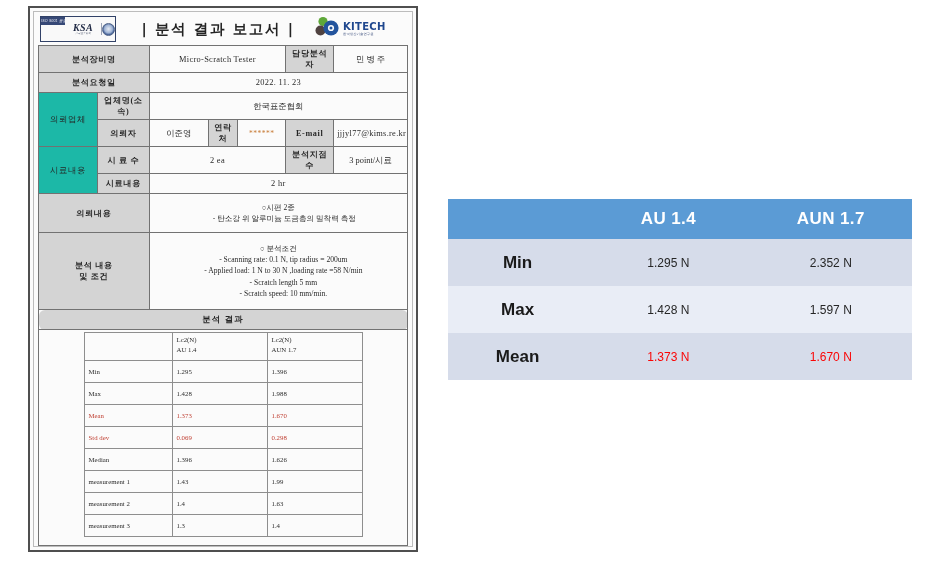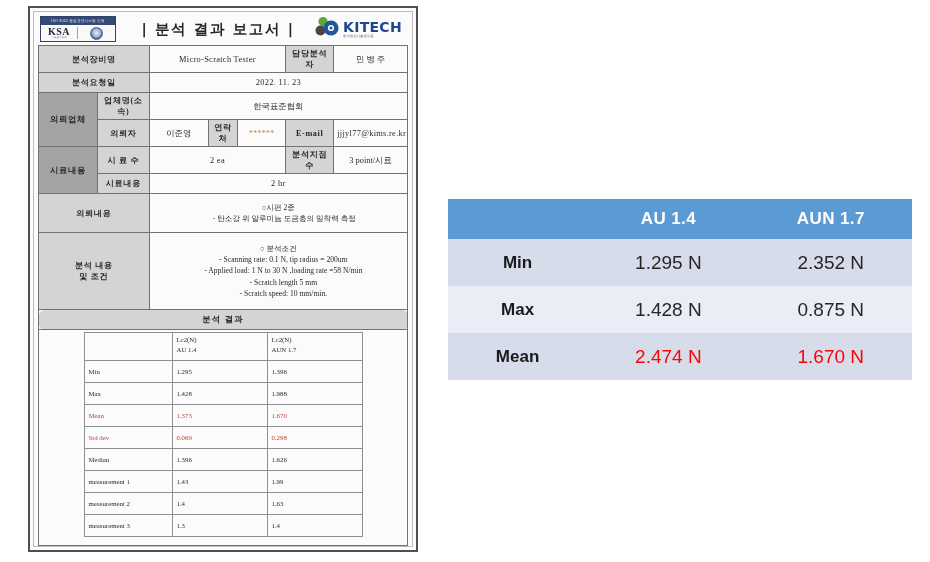--- a/index.html
+++ b/index.html
@@ -44,23 +44,24 @@
     align-items: center;
     height: 30px;
     padding: 0 2px;
   }
   .ksa-logo {
     width: 76px;
     height: 26px;
     border: 1px solid #2a3b63;
     box-sizing: border-box;
     display: flex;
-    flex-direction: column;
+    flex-direction: row;
     background: #fdfdfd;
     flex: 0 0 auto;
+    font-style: italic;
   }
   .ksa-top {
     height: 8px;
     background: #2f4273;
     color: #e8eaf2;
     font-size: 3.6px;
     line-height: 8px;
     text-align: center;
     letter-spacing: 0.2px;
     overflow: hidden;
@@ -130,21 +131,21 @@
   }
   .kitech-mark { flex: 0 0 auto; }
   .kitech-text {
     display: flex;
     flex-direction: column;
     line-height: 1;
   }
   .kitech-name {
     font-family: "DejaVu Sans", sans-serif;
     font-weight: bold;
-    font-size: 14px;
+    font-size: 10px;
     color: #17418c;
     letter-spacing: 0.3px;
   }
   .kitech-sub {
     font-size: 3.3px;
     color: #3b4f7d;
     letter-spacing: 0.1px;
     margin-top: 1.5px;
   }
 
@@ -165,21 +166,21 @@
     vertical-align: middle;
     height: 15px;
     overflow: hidden;
   }
   td.lbl {
     background: #d6d6d6;
     font-weight: bold;
     letter-spacing: 0.6px;
     font-size: 8.2px;
   }
-  td.lbl-tall { background: #a3a3a3; font-weight: bold; letter-spacing: 0.6px; }
+  td.lbl-tall { background: #14b8a6; font-weight: normal; letter-spacing: 0.6px; }
   td.val { background: #ffffff; }
   .mono-en { font-family: "Liberation Serif", serif; letter-spacing: 0.3px; margin-left: 33px; }
   .stars { color: #c8772e; letter-spacing: 0.5px; font-size: 7.5px; }
   td.freetext {
     text-align: left;
     padding: 3px 5px;
     line-height: 1.5;
     font-size: 7.6px;
   }
   td.section-band {
@@ -239,21 +240,21 @@
     width: 100%;
     border-collapse: collapse;
     table-layout: fixed;
     font-family: "Liberation Sans", sans-serif;
   }
   table.summary th, table.summary td {
     border: none;
     text-align: center;
     vertical-align: middle;
     height: 45px;
-    font-size: 19px;
+    font-size: 12px;
     color: #262626;
   }
   table.summary thead th {
     background: #5b9bd5;
     color: #ffffff;
     font-weight: bold;
     font-size: 17px;
     letter-spacing: 0.4px;
     height: 38px;
   }
@@ -463,22 +464,22 @@
     </thead>
     <tbody>
       <tr class="band-a">
         <td class="rowlabel rowsep">Min</td>
         <td class="colsep rowsep">1.295 N</td>
         <td class="colsep rowsep">2.352 N</td>
       </tr>
       <tr class="band-b">
         <td class="rowlabel rowsep">Max</td>
         <td class="colsep rowsep">1.428 N</td>
-        <td class="colsep rowsep">0.875 N</td>
+        <td class="colsep rowsep">1.597 N</td>
       </tr>
       <tr class="band-a">
         <td class="rowlabel rowsep">Mean</td>
-        <td class="colsep rowsep red">2.474 N</td>
+        <td class="colsep rowsep red">1.373 N</td>
         <td class="colsep rowsep red">1.670 N</td>
       </tr>
     </tbody>
   </table>
 </div>
 
 </body></html>

